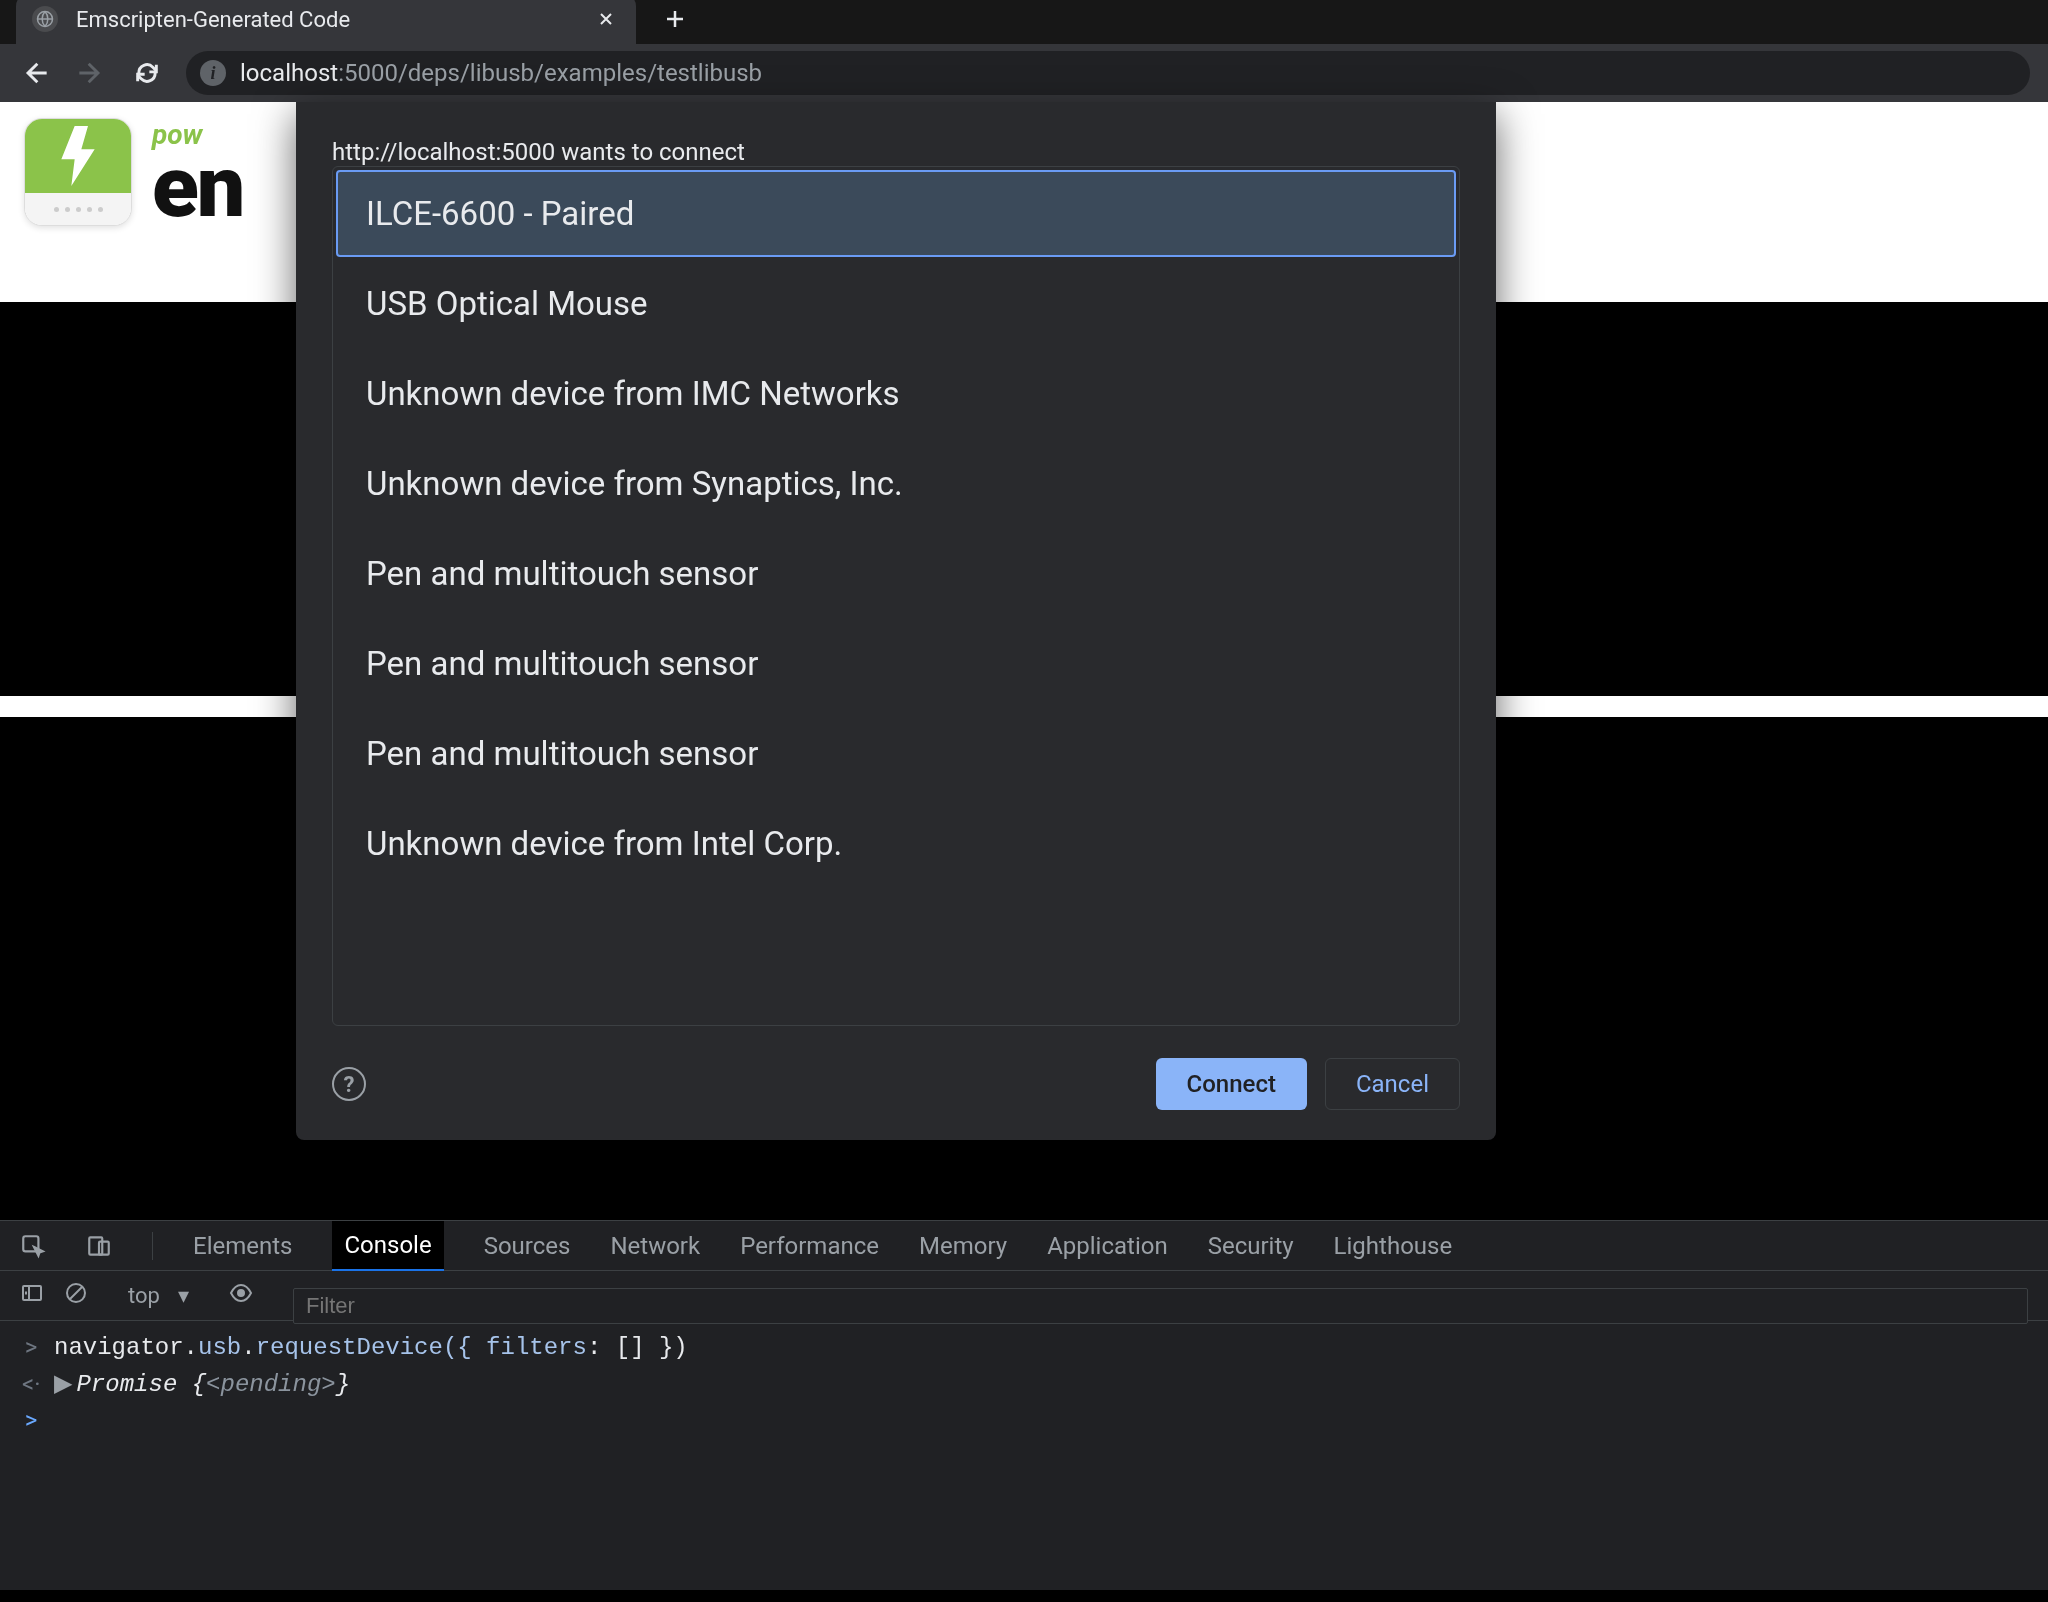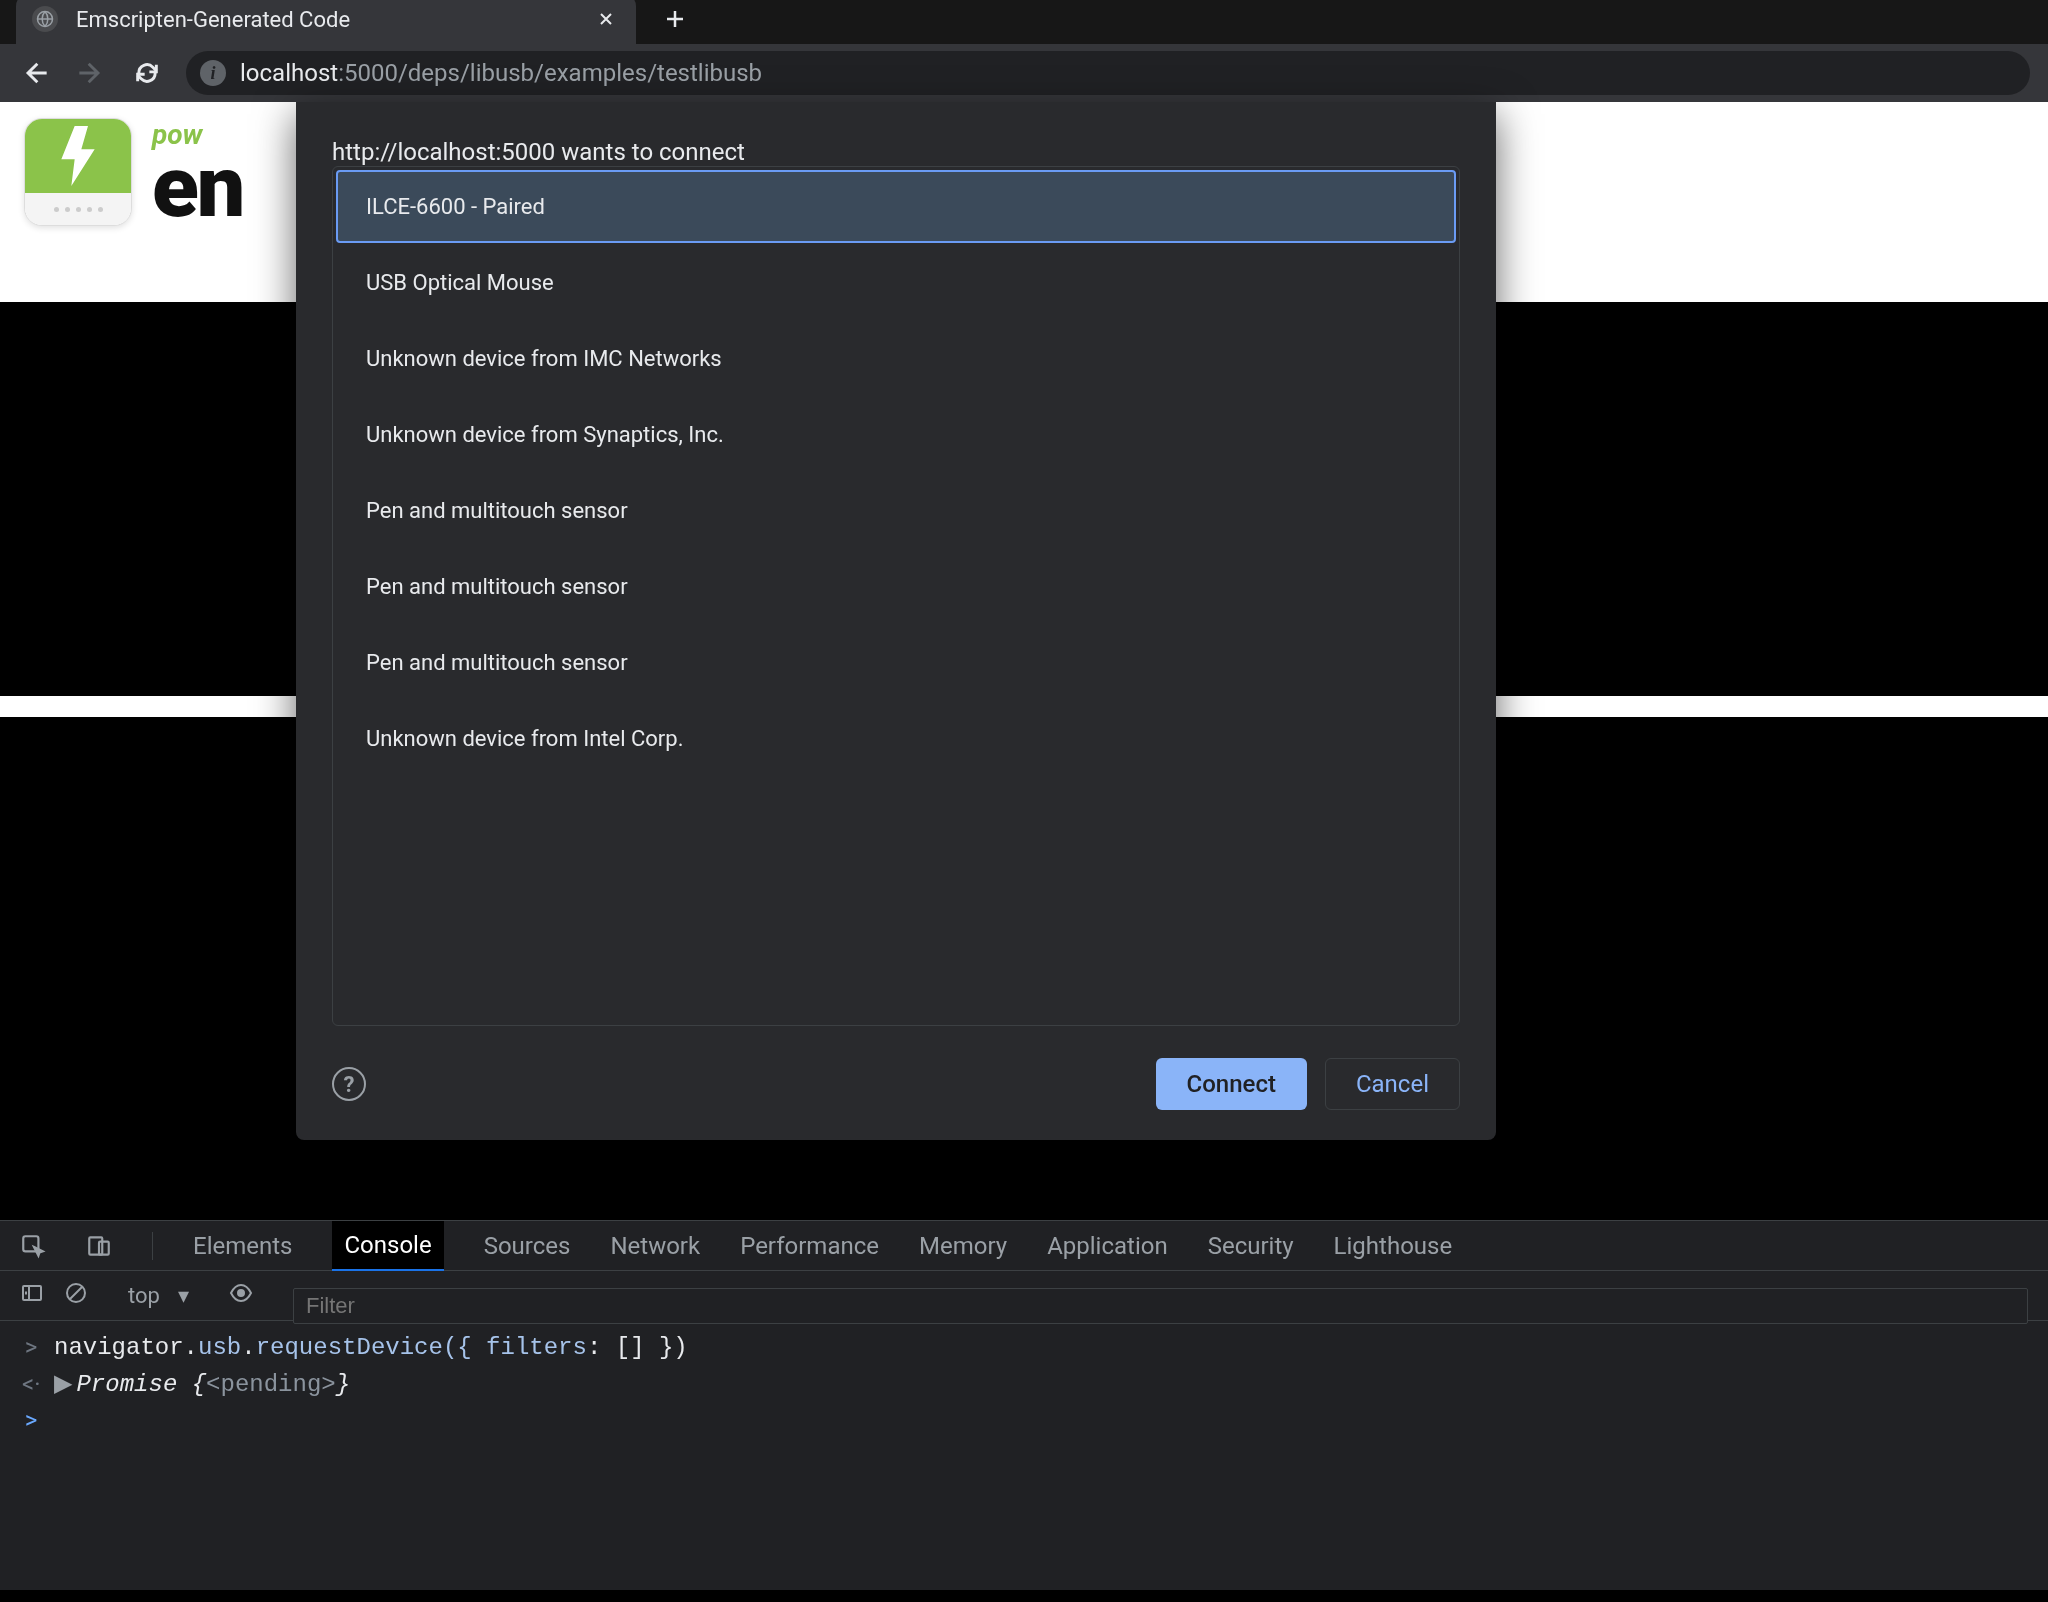--- a/index.html
+++ b/index.html
@@ -53,21 +53,21 @@
   .em-text{font-weight:900;font-size:86px;color:#111;letter-spacing:-2px;line-height:.8;margin-top:12px;}
   .em-pow{font-style:italic;color:var(--emscripten-green);font-size:28px;font-weight:700;margin-bottom:-10px;}
   .page-mid-border{height:18px;background:#fff;}
   .black-band{background:#000;height:400px;border:3px solid #fff;border-left:none;border-right:none;margin-top:-3px;}
   .black-band2{background:#000;flex:1;}
 
   
   .dialog{position:absolute;left:296px;top:0;width:1200px;background:var(--dialog-bg);border-radius:0 0 8px 8px;box-shadow:0 12px 40px rgba(0,0,0,.6);padding:36px 36px 30px 36px;color:#e8eaed;z-index:50;}
   .dialog-title{font-size:24px;}
   .device-list{border:1px solid var(--dialog-border);border-radius:6px;height:860px;overflow:hidden;}
-  .device-item{padding:22px 28px;font-size:22px;color:#e8eaed;cursor:pointer;border:2px solid transparent;border-radius:4px;margin:3px;}
+  .device-item{padding:22px 28px;font-size:33px;color:#e8eaed;cursor:pointer;border:2px solid transparent;border-radius:4px;margin:3px;}
   .device-item.selected{background:var(--item-selected);border-color:var(--item-selected-border);}
   .dialog-footer{display:flex;align-items:center;margin-top:32px;gap:18px;}
   .help-icon{width:34px;height:34px;border:2.5px solid #9aa0a6;border-radius:50%;display:flex;align-items:center;justify-content:center;color:#9aa0a6;font-size:22px;font-weight:bold;cursor:pointer;}
   .dialog-footer .spacer{flex:1;}
   .btn{height:52px;border-radius:6px;padding:0 30px;font-size:24px;display:flex;align-items:center;justify-content:center;cursor:pointer;border:1px solid transparent;}
   .btn.primary{background:var(--btn-primary);color:var(--btn-primary-text);font-weight:500;}
   .btn.secondary{background:transparent;color:var(--btn-link);border-color:var(--dialog-border);}
 
   
   .devtools{position:absolute;left:0;right:0;bottom:0;height:370px;background:#202124;border-top:1px solid var(--devtools-border);display:flex;flex-direction:column;}
@@ -81,21 +81,21 @@
   .dt-filter .ico svg{width:24px;height:24px;stroke:#9aa0a6;fill:none;stroke-width:2;}
   .dt-filter .ctx{display:flex;align-items:center;gap:18px;cursor:pointer;}
   .dt-filter input{flex:1;background:#202124;border:1px solid var(--devtools-border);height:36px;border-radius:2px;color:#e8eaed;font-size:22px;padding:0 12px;margin-top:21px;}
   .dt-console{flex:1;font-family:var(--mono);font-size:24px;color:#e8eaed;padding:8px 0;}
   .dt-line{display:flex;align-items:center;gap:14px;padding:4px 22px;}
   .dt-prefix{color:#6e7681;width:18px;text-align:center;font-family:var(--sans);}
   .dt-code .kw1{color:#e8eaed;}
   .dt-code .prop{color:#a6c3ea;}
   .dt-code .arr{color:#9aa0a6;font-family:var(--sans);margin-right:4px;}
   .dt-code .obj{font-style:italic;color:#e8eaed;}
-  .dt-code .pend{color:#8b949e;}
+  .dt-code .pend{font-style:italic;color:#8b949e;}
   .dt-caret{color:#6aa9ff;}
 </style>
 </head>
 <body>
 
 <div class="tabbar">
   <div class="tab">
     <span class="favicon">
       <svg viewBox="0 0 24 24">
           <circle cx="12" cy="12" r="10" fill="none" stroke="#9aa0a6" stroke-width="2"></circle>

